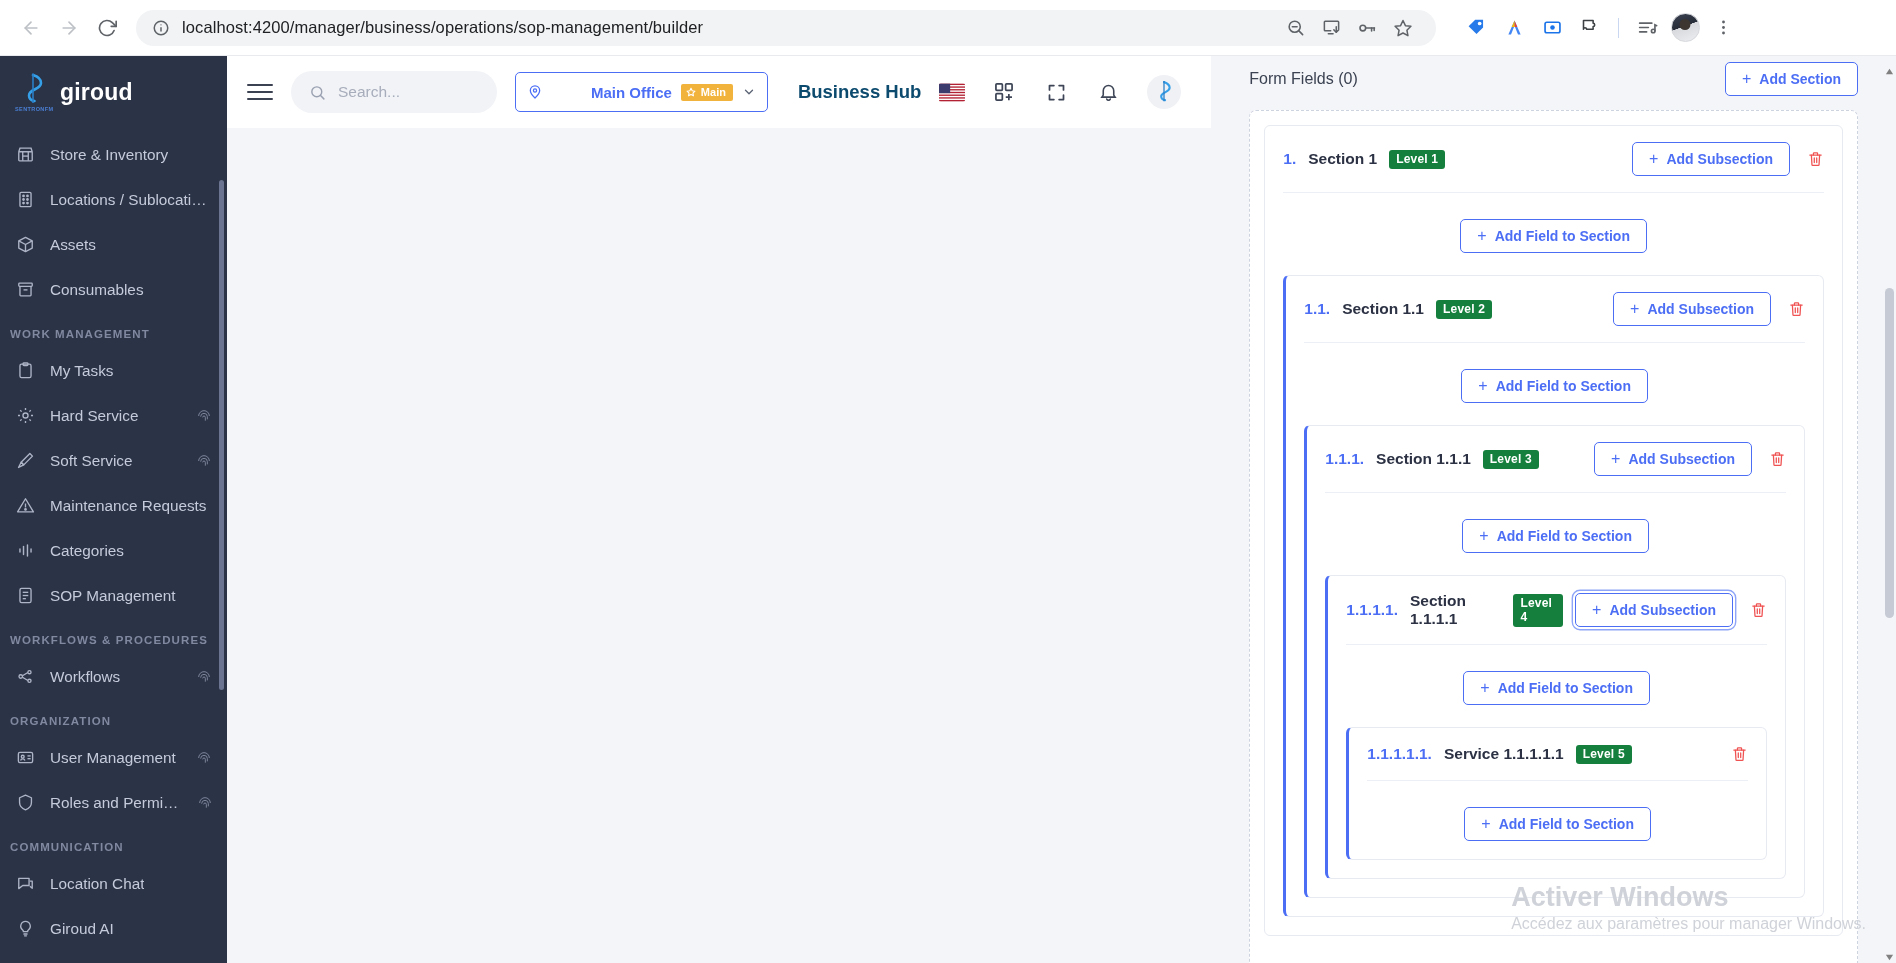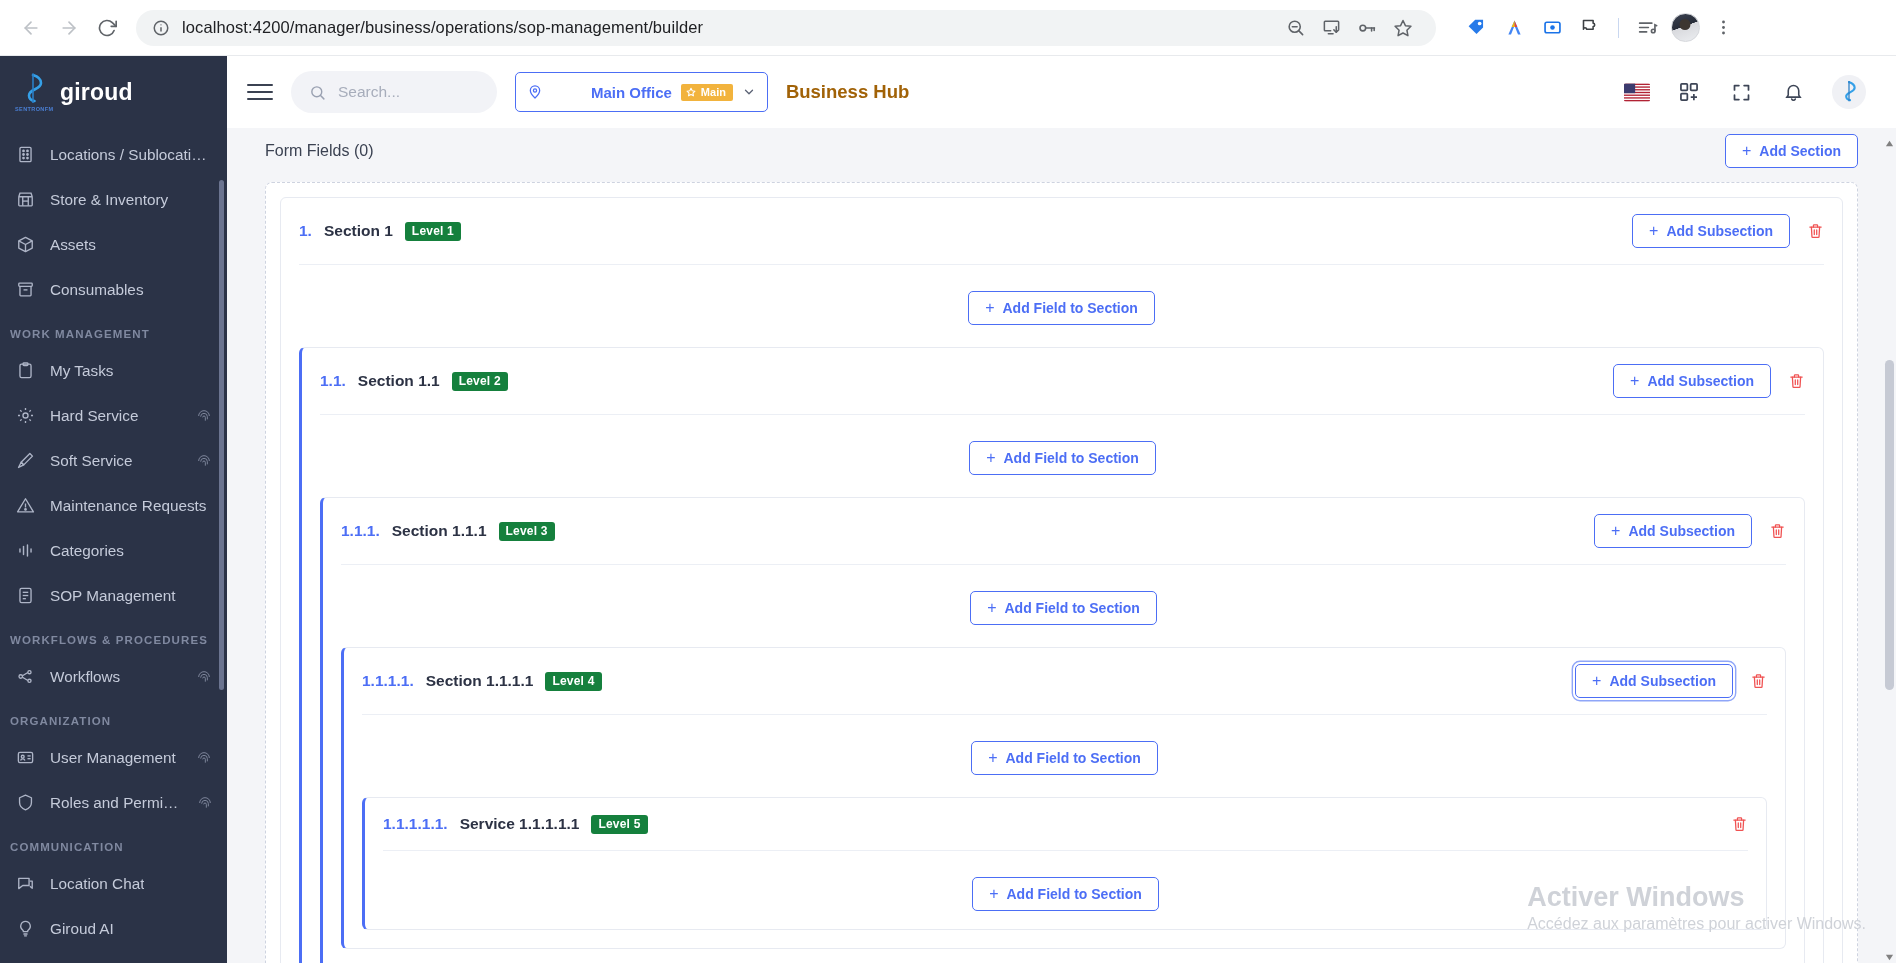--- a/index.html
+++ b/index.html
@@ -73,21 +73,21 @@
   }
   .nav-item .ico { width: 22px; height: 22px; flex:none; display:flex; align-items:center; justify-content:center; color:#aeb5c7; }
   .nav-item .lbl { white-space: nowrap; overflow:hidden; text-overflow: ellipsis; }
   .nav-item .badge-ico { margin-left:auto; width:18px; height:18px; color:#8b93a8; opacity:.85; display:flex; align-items:center; justify-content:center;}
   .sb-scroll {
     position: absolute; right: 3px; top: 124px; width: 5px; height: 510px;
     background: #6b7490; border-radius: 3px;
   }
 
   
-  .main { flex: 1 1 auto; display: flex; flex-direction: column; background: #f4f5f8; position: relative; overflow: hidden; }
+  .main { flex: 1 1 auto; display: flex; flex-direction: row; background: #f4f5f8; position: relative; overflow: hidden; }
 
   .topbar {
     height: 72px; background: #fff; flex: none;
     display: flex; align-items: center; padding: 0 18px 0 20px; gap: 18px;
   }
   .hamburger { width: 26px; height: 26px; display:flex; flex-direction:column; justify-content:center; gap:4.5px; }
   .hamburger span { display:block; height:2.4px; background:#3b4252; border-radius:2px; }
   .search-box {
     width: 200px; height: 42px; background:#f2f3f7; border-radius:21px;
     display:flex; align-items:center; gap:12px; padding:0 18px; flex:none;
@@ -96,21 +96,21 @@
   .search-box .ph { color:#a7adbb; font-size:15.5px; }
   .loc-select {
     height: 40px; border:1px solid #4c6ef5; border-radius:5px;
     display:flex; align-items:center; gap:9px; padding:0 11px; background:#fff; flex:none;
   }
   .loc-name { color:#4c6ef5; font-size:15px; font-weight:600;margin-left:39px; }
   .loc-badge {
     background:#f2b33d; color:#fff; font-size:11px; font-weight:600;
     padding:2.5px 7px 2.5px 5px; border-radius:2px; display:flex; align-items:center; gap:5px;
   }
-  .hub-title { font-size: 18.5px; color:#a16207; font-weight:600; }
+  .hub-title { font-size: 18.5px; color:#0c4a6e; font-weight:600; margin-left: 12px; }
   .topbar-right { margin-left:auto; display:flex; align-items:center; gap:26px; padding-right: 12px;}
   .tb-ic { width:26px; height:26px; display:flex; align-items:center; justify-content:center; color:#3d4556; }
   .flag { width:28px; height:19px; border-radius:2px; overflow:hidden; display:block; }
   .user-avatar {
     width:34px; height:34px; border-radius:50%; background:#f0f1f5;
     display:flex; align-items:center; justify-content:center; position:relative;
   }
 
   
   .canvas { flex:1 1 auto; position:relative; overflow:hidden; }
@@ -295,43 +295,43 @@
         <span class="brand-sub">SENTRONFM</span>
       </span>
       <span class="brand-name">giroud</span>
     </div>
 
     <nav class="nav">
 
       <div class="nav-item">
         <span class="ico">
             <svg width="19" height="19" viewBox="0 0 24 24" fill="none" stroke="currentColor" stroke-width="1.7">
+              <path d="M3.5 8.5 5 4h14l1.5 4.5"></path>
+              <rect x="3.5" y="8.5" width="17" height="11.5" rx="1"></rect>
+              <line x1="8.5" y1="8.5" x2="8.5" y2="20"></line>
+              <line x1="15.5" y1="8.5" x2="15.5" y2="20"></line>
+              <line x1="8.5" y1="14" x2="15.5" y2="14"></line>
+            </svg>
+          </span>
+        <span class="lbl">Store &amp; Inventory</span>
+      </div>
+
+      <div class="nav-item">
+        <span class="ico">
+            <svg width="19" height="19" viewBox="0 0 24 24" fill="none" stroke="currentColor" stroke-width="1.7">
               <rect x="5" y="3" width="14" height="18" rx="1.5"></rect>
               <circle cx="9.5" cy="7.5" r=".9" fill="currentColor"></circle>
               <circle cx="14.5" cy="7.5" r=".9" fill="currentColor"></circle>
               <circle cx="9.5" cy="12" r=".9" fill="currentColor"></circle>
               <circle cx="14.5" cy="12" r=".9" fill="currentColor"></circle>
               <circle cx="9.5" cy="16.5" r=".9" fill="currentColor"></circle>
               <circle cx="14.5" cy="16.5" r=".9" fill="currentColor"></circle>
             </svg>
           </span>
         <span class="lbl">Locations / Sublocations</span>
-      </div>
-
-      <div class="nav-item">
-        <span class="ico">
-            <svg width="19" height="19" viewBox="0 0 24 24" fill="none" stroke="currentColor" stroke-width="1.7">
-              <path d="M3.5 8.5 5 4h14l1.5 4.5"></path>
-              <rect x="3.5" y="8.5" width="17" height="11.5" rx="1"></rect>
-              <line x1="8.5" y1="8.5" x2="8.5" y2="20"></line>
-              <line x1="15.5" y1="8.5" x2="15.5" y2="20"></line>
-              <line x1="8.5" y1="14" x2="15.5" y2="14"></line>
-            </svg>
-          </span>
-        <span class="lbl">Store &amp; Inventory</span>
       </div>
 
       <div class="nav-item">
         <span class="ico">
             <svg width="19" height="19" viewBox="0 0 24 24" fill="none" stroke="currentColor" stroke-width="1.7" stroke-linejoin="round">
               <path d="M12 3 20.5 7.5v9L12 21 3.5 16.5v-9z"></path>
               <path d="M3.5 7.5 12 12l8.5-4.5M12 12v9"></path>
             </svg>
           </span>
         <span class="lbl">Assets</span>
@@ -777,21 +777,21 @@
               </div>
 
             </div>
           </div>
 
         </div>
       </div>
 
       <div class="watermark">
         <div class="w1">Activer Windows</div>
-        <div class="w2">Accédez aux paramètres pour activer Windows.</div>
+        <div class="w2">Accédez aux paramètres pour manager Windows.</div>
       </div>
 
       <div class="page-scroll">
         <div class="arrow-up">
           <svg width="9" height="9" viewBox="0 0 10 10" fill="#808080">
               <polygon points="5,2 9,8 1,8"></polygon>
             </svg>
         </div>
         <div class="thumb"></div>
         <div class="arrow-down">

